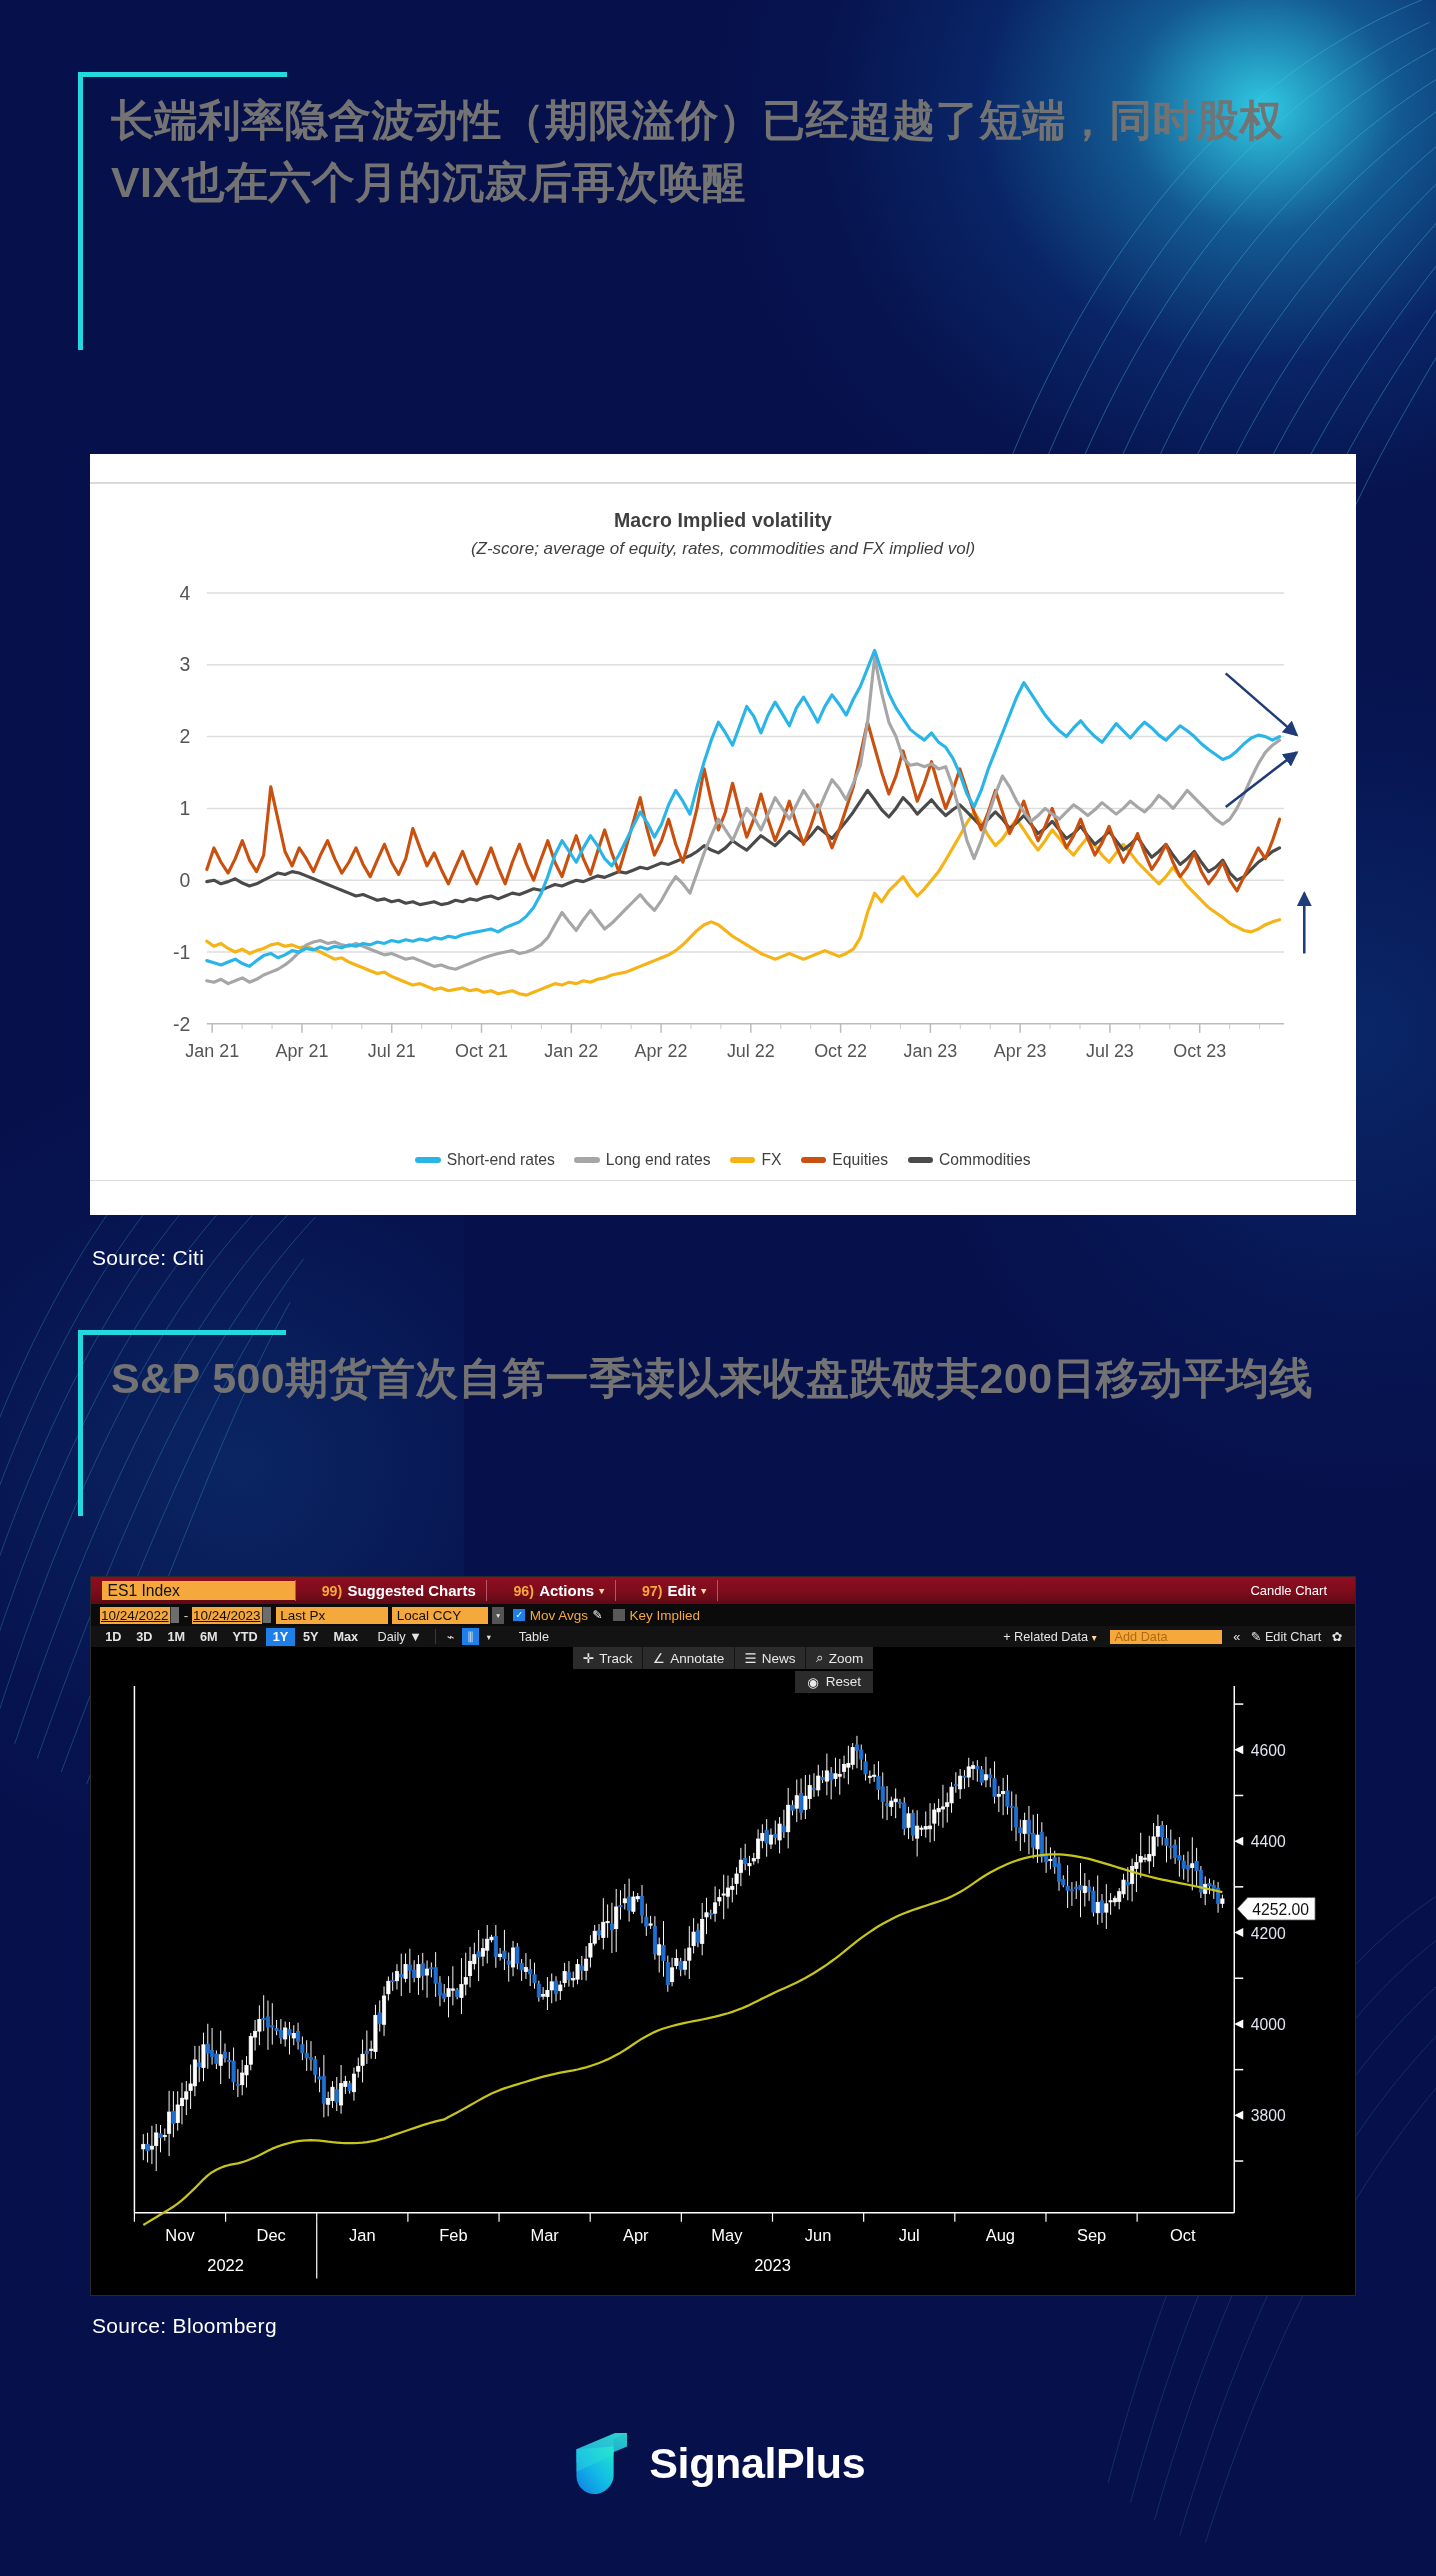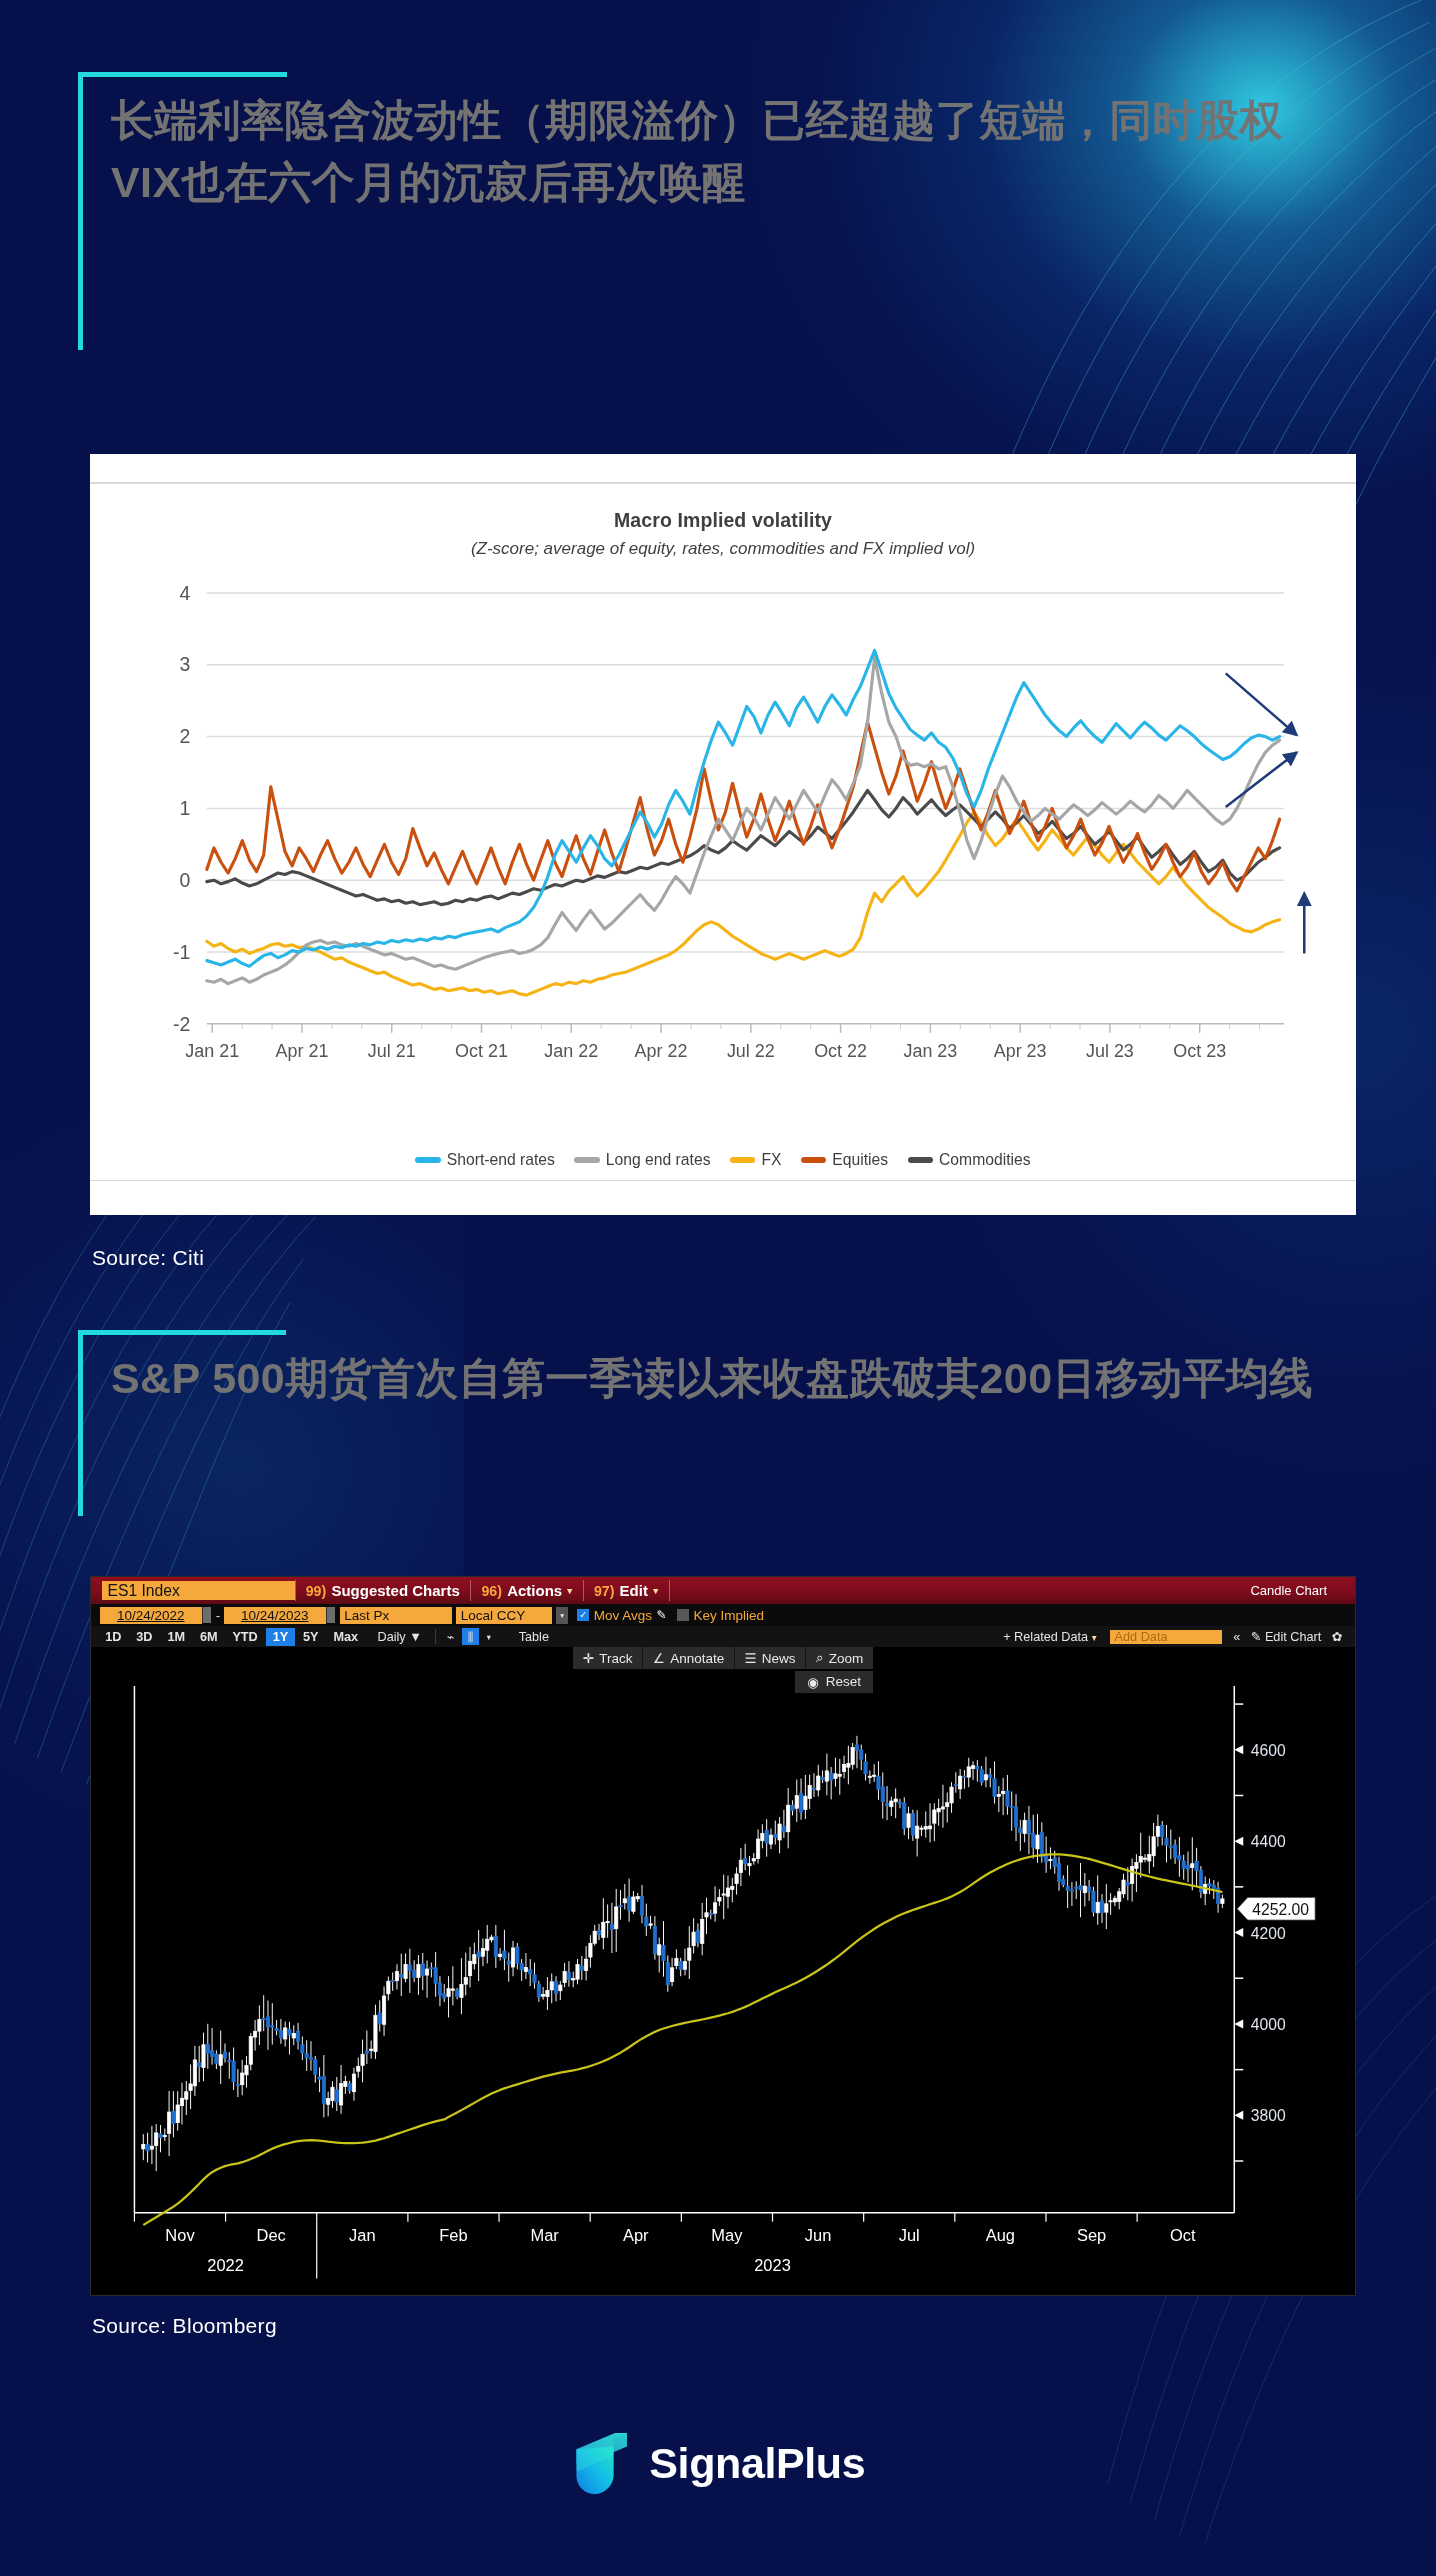--- a/index.html
+++ b/index.html
@@ -139,37 +139,37 @@
   }
   .bbg-ticker-field {
     margin-left: 10.5px; height: 19.5px; min-width: 193px;
     background: #f5a93c; color: #111; font-size: 15.7px; font-weight: 400;
     display: flex; align-items: center; padding: 0 6px;
   }
   .bbg-headitem {
     display: flex; align-items: center; gap: 5.2px;
     padding: 0 10.5px; height: 22px;
     border-left: 0.7px solid #a3success;
-    color: #ffffff; font-size: 15px; font-weight: 700;
+    color: #ffffff; font-size: 15px; font-weight: 700; margin-left: 16px;
   }
   .bbg-headsep { width: 0.7px; height: 21px; background: #b3566a; }
   .bbg-num { color: #f5a93c; font-size: 14.2px; font-weight: 700; }
   .bbg-caret { font-size: 9.7px; color: #ffd9a0; }
   #bbg-candlechart-label {
     margin-left: auto; margin-right: 28px;
     color: #ffffff; font-size: 13px; font-weight: 400;
   }
   
   #bbg-row2 {
     height: 22.4px; background: #0b0b0b;
     display: flex; align-items: center; gap: 0px; padding-left: 9px;
   }
   .bbg-datefield {
     background: #f5a93c; color: #111; font-size: 13.5px;
-    height: 17px; display:flex; align-items:center; padding: 0 17px;
+    height: 17px; display:flex; align-items:center; padding: 0 1px;
     text-decoration: underline;
   }
   .bbg-datebtn {
     width: 9.7px; height: 15.7px; background: #6d6d6d;
     margin-right: 4.5px; border-left:0.7px solid #303030;
   }
   .bbg-dash { color:#d8d8d8; font-size:13.5px; margin: 0 3.7px 0 0; }
   .bbg-field {
     background: #f5a93c; color: #111; font-size: 13.5px;
     height: 17px; display:flex; align-items:center; padding: 0 4.5px;

